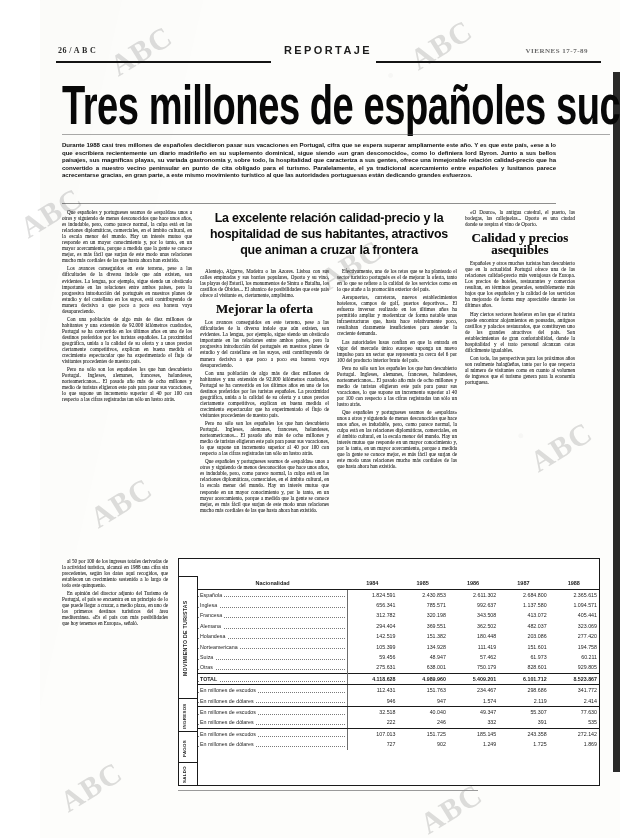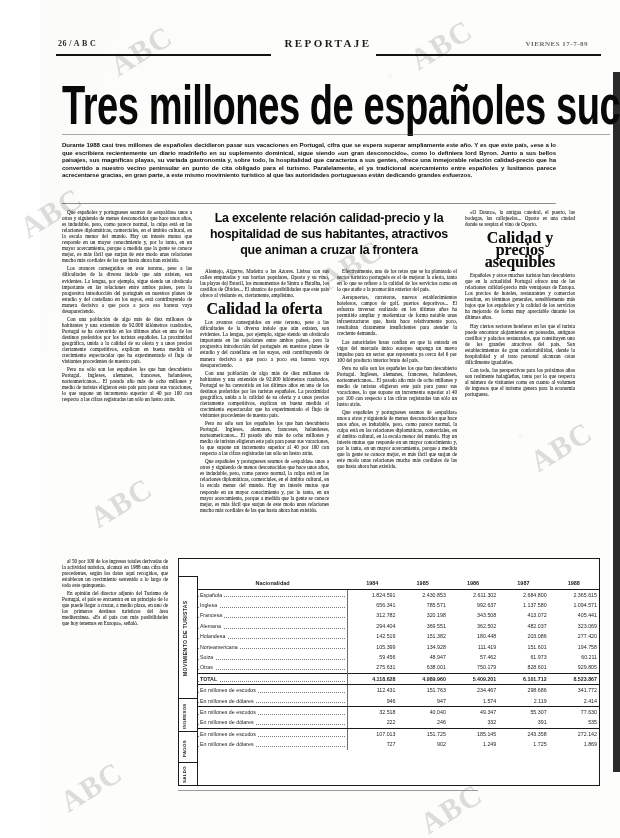--- a/index.html
+++ b/index.html
@@ -43,33 +43,33 @@
     font-weight:700;
     color:rgba(90,90,90,.20);
     letter-spacing:1px;
     pointer-events:none;
     user-select:none;
     white-space:nowrap;
   }
 
   
   #masthead {
-    position:absolute; left:46px; top:37px; width:564px; height:20px;
+    position:absolute; left:46px; top:44px; width:564px; height:20px;
   }
   #folio {
     position:absolute; left:12px; top:2px;
     font-size:8px; font-weight:700; letter-spacing:.4px;
     color:#2a2a2a;
   }
   #section-title {
     position:absolute; left:0; right:0; top:0;
     text-align:center;
     font-size:11px; font-weight:700; letter-spacing:2.4px;
     color:#1d1d1d;
-    font-family:Liberation Serif, serif;
+    font-family:Liberation Sans, sans-serif;
   }
   #issue-date {
     position:absolute; right:22px; top:3px;
     font-size:7px; font-weight:700; letter-spacing:.5px;
     color:#6a6a6a;
   }
   #rule-left {
     position:absolute; left:10px; top:17px; width:215px; height:2px; background:#141414;
   }
   #rule-right {
@@ -127,21 +127,21 @@
     line-height:6.05px;
     text-align:justify;
     color:#3a3a3a;
     font-family:"Liberation Serif", serif;
     letter-spacing:.02px;
   }
   .col p { margin:0 0 2px 0; text-indent:5px; }
   .subhead {
     display:block;
     text-align:center;
-    font-size:16px;
+    font-size:13px;
     line-height:12px;
     font-weight:700;
     color:#111;
     margin:5px 0 4px 0;
     text-indent:0;
     font-family:"Liberation Serif", serif;
   }
   
   .col { text-shadow:0 0 .4px rgba(0,0,0,.45); }
 
@@ -269,21 +269,21 @@
 
   <div class="col" id="col1">
     <p>Que españoles y portugueses seamos de «espaldas» unos a otros y siguiendo de menos desconocidos que hace unos años, es indudable, pero, como parece normal, la culpa está en las relaciones diplomáticas, comerciales, en el ámbito cultural, en la escala menor del mundo. Hay un interés mutuo que responde en un mayor conocimiento y, por lo tanto, en un mayor acercamiento, porque a medida que la gente se conoce mejor, es más fácil que surjan de este modo unas relaciones mucho más cordiales de las que hasta ahora han existido.</p>
     <p>Los avances conseguidos en este terreno, pese a las dificultades de la diversa índole que aún existen, son evidentes. La lengua, por ejemplo, sigue siendo un obstáculo importante en las relaciones entre ambos países, pero la progresiva introducción del portugués en nuestros planes de estudio y del castellano en los suyos, está contribuyendo de manera decisiva a que poco a poco esa barrera vaya desapareciendo.</p>
     <p>Con una población de algo más de diez millones de habitantes y una extensión de 92.000 kilómetros cuadrados, Portugal se ha convertido en los últimos años en uno de los destinos preferidos por los turistas españoles. La proximidad geográfica, unida a la calidad de su oferta y a unos precios ciertamente competitivos, explican en buena medida el crecimiento espectacular que ha experimentado el flujo de visitantes procedentes de nuestro país.</p>
     <p>Pero no sólo son los españoles los que han descubierto Portugal. Ingleses, alemanes, franceses, holandeses, norteamericanos... El pasado año más de ocho millones y medio de turistas eligieron este país para pasar sus vacaciones, lo que supone un incremento superior al 40 por 100 con respecto a las cifras registradas tan sólo un lustro atrás.</p>
   </div>
 
   <div class="col" id="col2">
     <p>Alentejo, Algarve, Madeira o las Azores. Lisboa con sus calles empinadas y sus barrios populares, Oporto y su vino, las playas del Estoril, los monumentos de Sintra o Batalha, los castillos de Óbidos... El abanico de posibilidades que este país ofrece al visitante es, ciertamente, amplísimo.</p>
-    <span class="subhead">Calidad la oferta</span>
+    <span class="subhead">Mejorar la oferta</span>
     <p>Los avances conseguidos en este terreno, pese a las dificultades de la diversa índole que aún existen, son evidentes. La lengua, por ejemplo, sigue siendo un obstáculo importante en las relaciones entre ambos países, pero la progresiva introducción del portugués en nuestros planes de estudio y del castellano en los suyos, está contribuyendo de manera decisiva a que poco a poco esa barrera vaya desapareciendo.</p>
     <p>Con una población de algo más de diez millones de habitantes y una extensión de 92.000 kilómetros cuadrados, Portugal se ha convertido en los últimos años en uno de los destinos preferidos por los turistas españoles. La proximidad geográfica, unida a la calidad de su oferta y a unos precios ciertamente competitivos, explican en buena medida el crecimiento espectacular que ha experimentado el flujo de visitantes procedentes de nuestro país.</p>
     <p>Pero no sólo son los españoles los que han descubierto Portugal. Ingleses, alemanes, franceses, holandeses, norteamericanos... El pasado año más de ocho millones y medio de turistas eligieron este país para pasar sus vacaciones, lo que supone un incremento superior al 40 por 100 con respecto a las cifras registradas tan sólo un lustro atrás.</p>
     <p>Que españoles y portugueses seamos de «espaldas» unos a otros y siguiendo de menos desconocidos que hace unos años, es indudable, pero, como parece normal, la culpa está en las relaciones diplomáticas, comerciales, en el ámbito cultural, en la escala menor del mundo. Hay un interés mutuo que responde en un mayor conocimiento y, por lo tanto, en un mayor acercamiento, porque a medida que la gente se conoce mejor, es más fácil que surjan de este modo unas relaciones mucho más cordiales de las que hasta ahora han existido.</p>
   </div>
 
   <div class="col" id="col3">
     <p>Efectivamente, uno de los retos que se ha planteado el sector turístico portugués es el de mejorar la oferta, tanto en lo que se refiere a la calidad de los servicios como en lo que atañe a la promoción exterior del país.</p>
     <p>Aeropuertos, carreteras, nuevos establecimientos hoteleros, campos de golf, puertos deportivos... El esfuerzo inversor realizado en los últimos años ha permitido ampliar y modernizar de forma notable unas infraestructuras que, hasta hace relativamente poco, resultaban claramente insuficientes para atender la creciente demanda.</p>
     <p>Las autoridades lusas confían en que la entrada en vigor del mercado único europeo suponga un nuevo impulso para un sector que representa ya cerca del 6 por 100 del producto interior bruto del país.</p>

